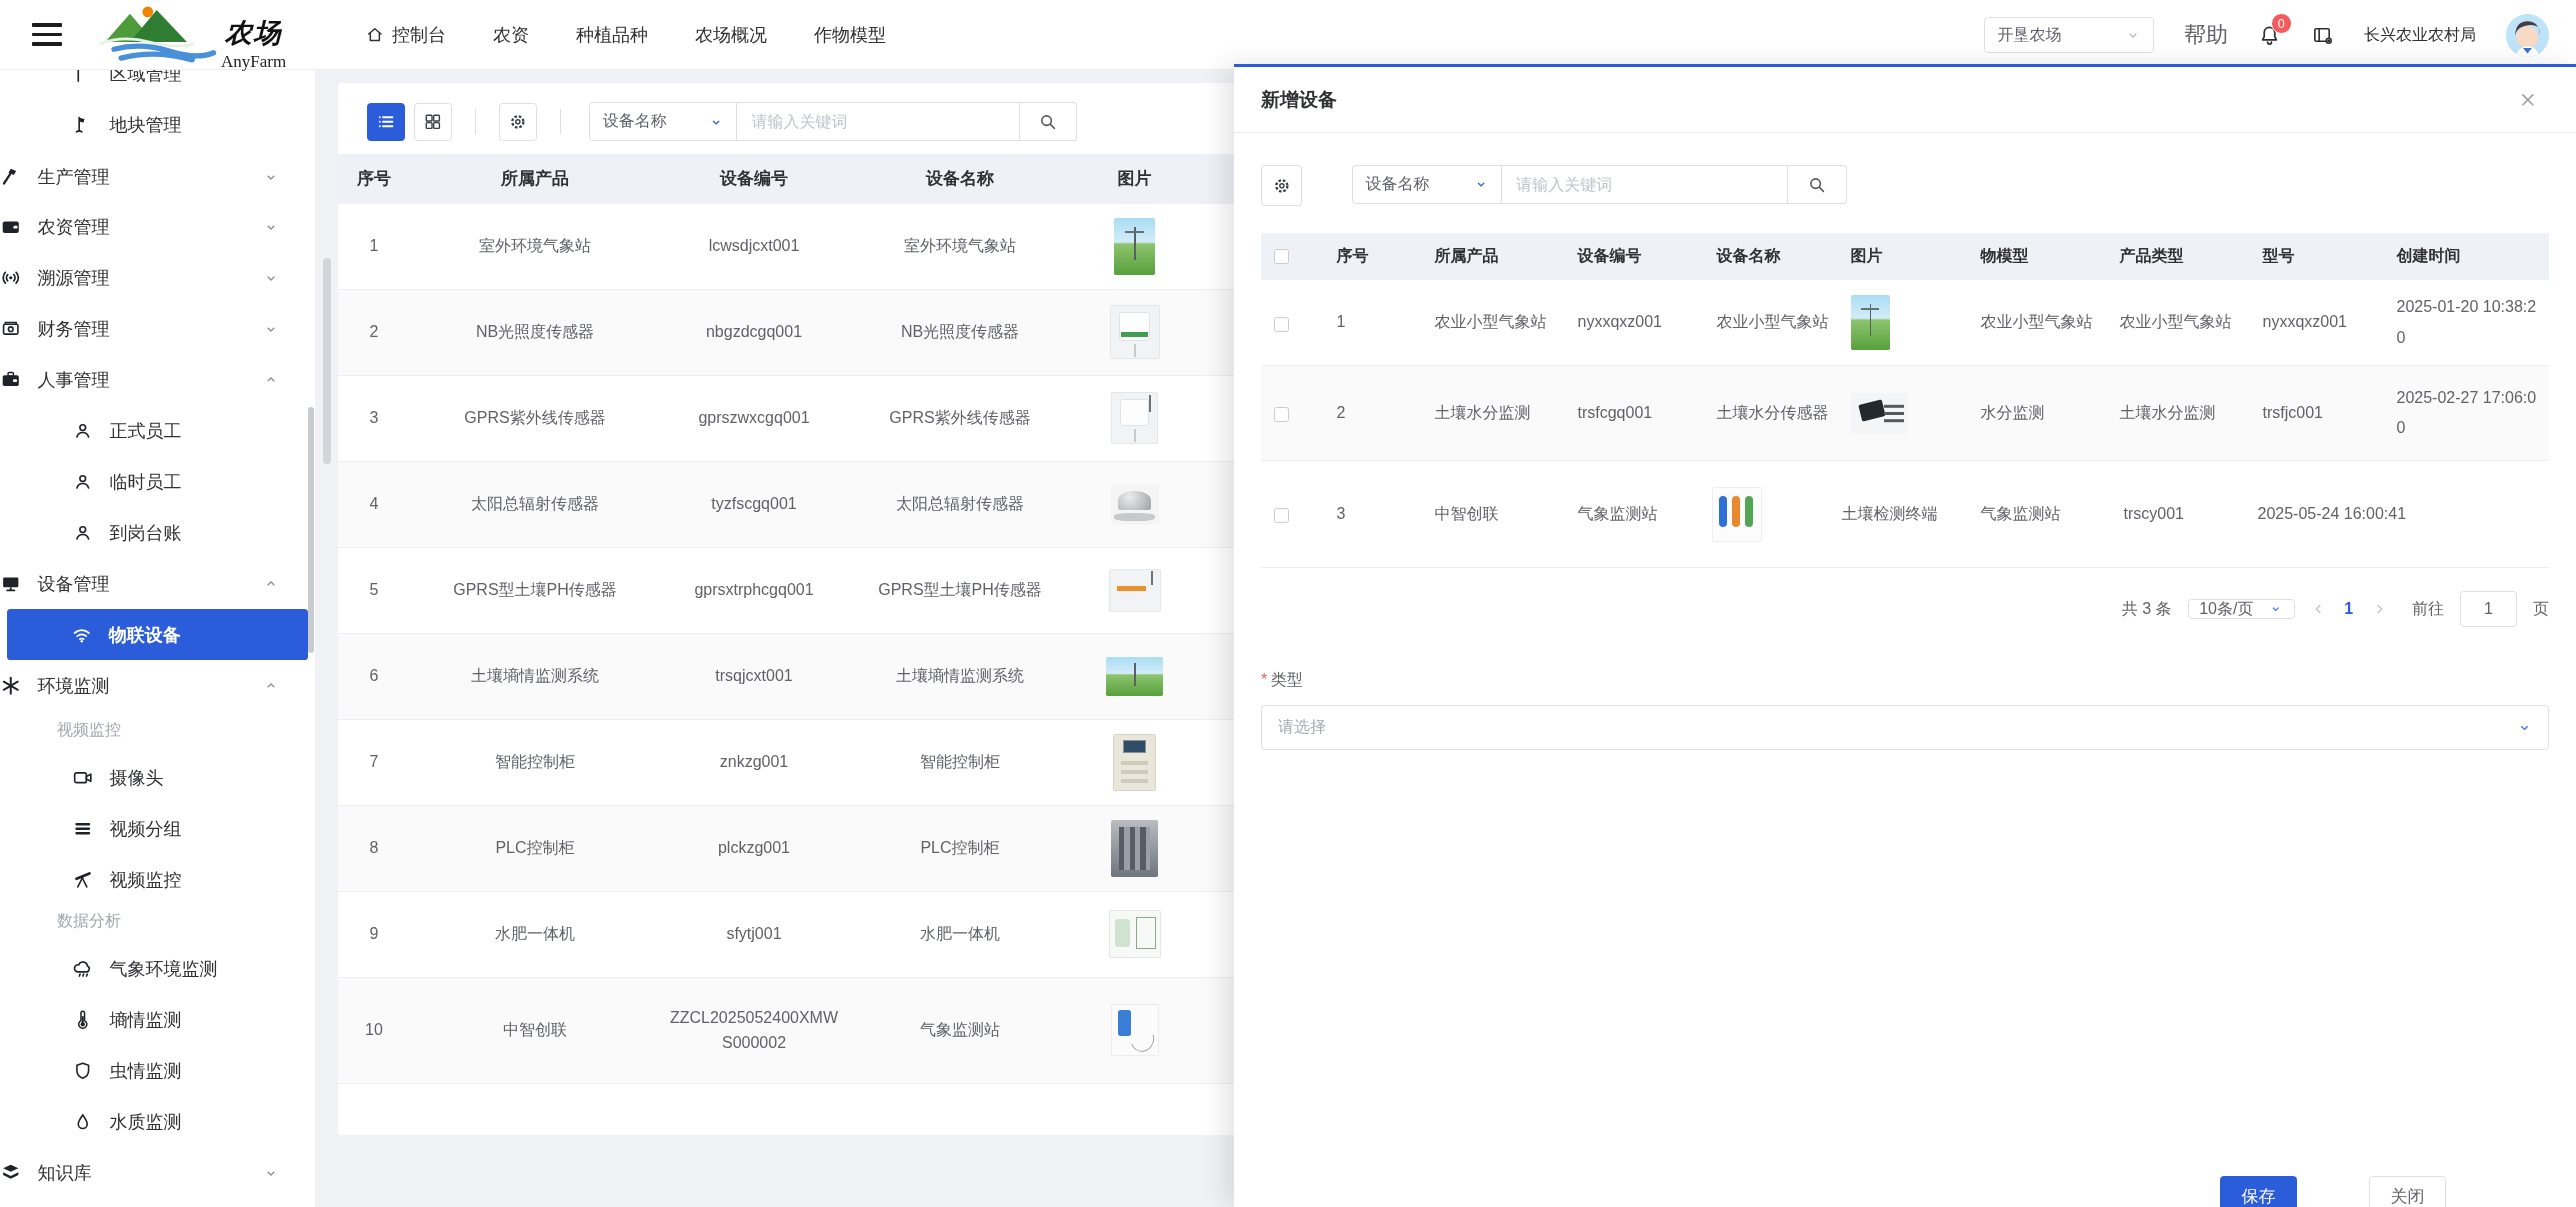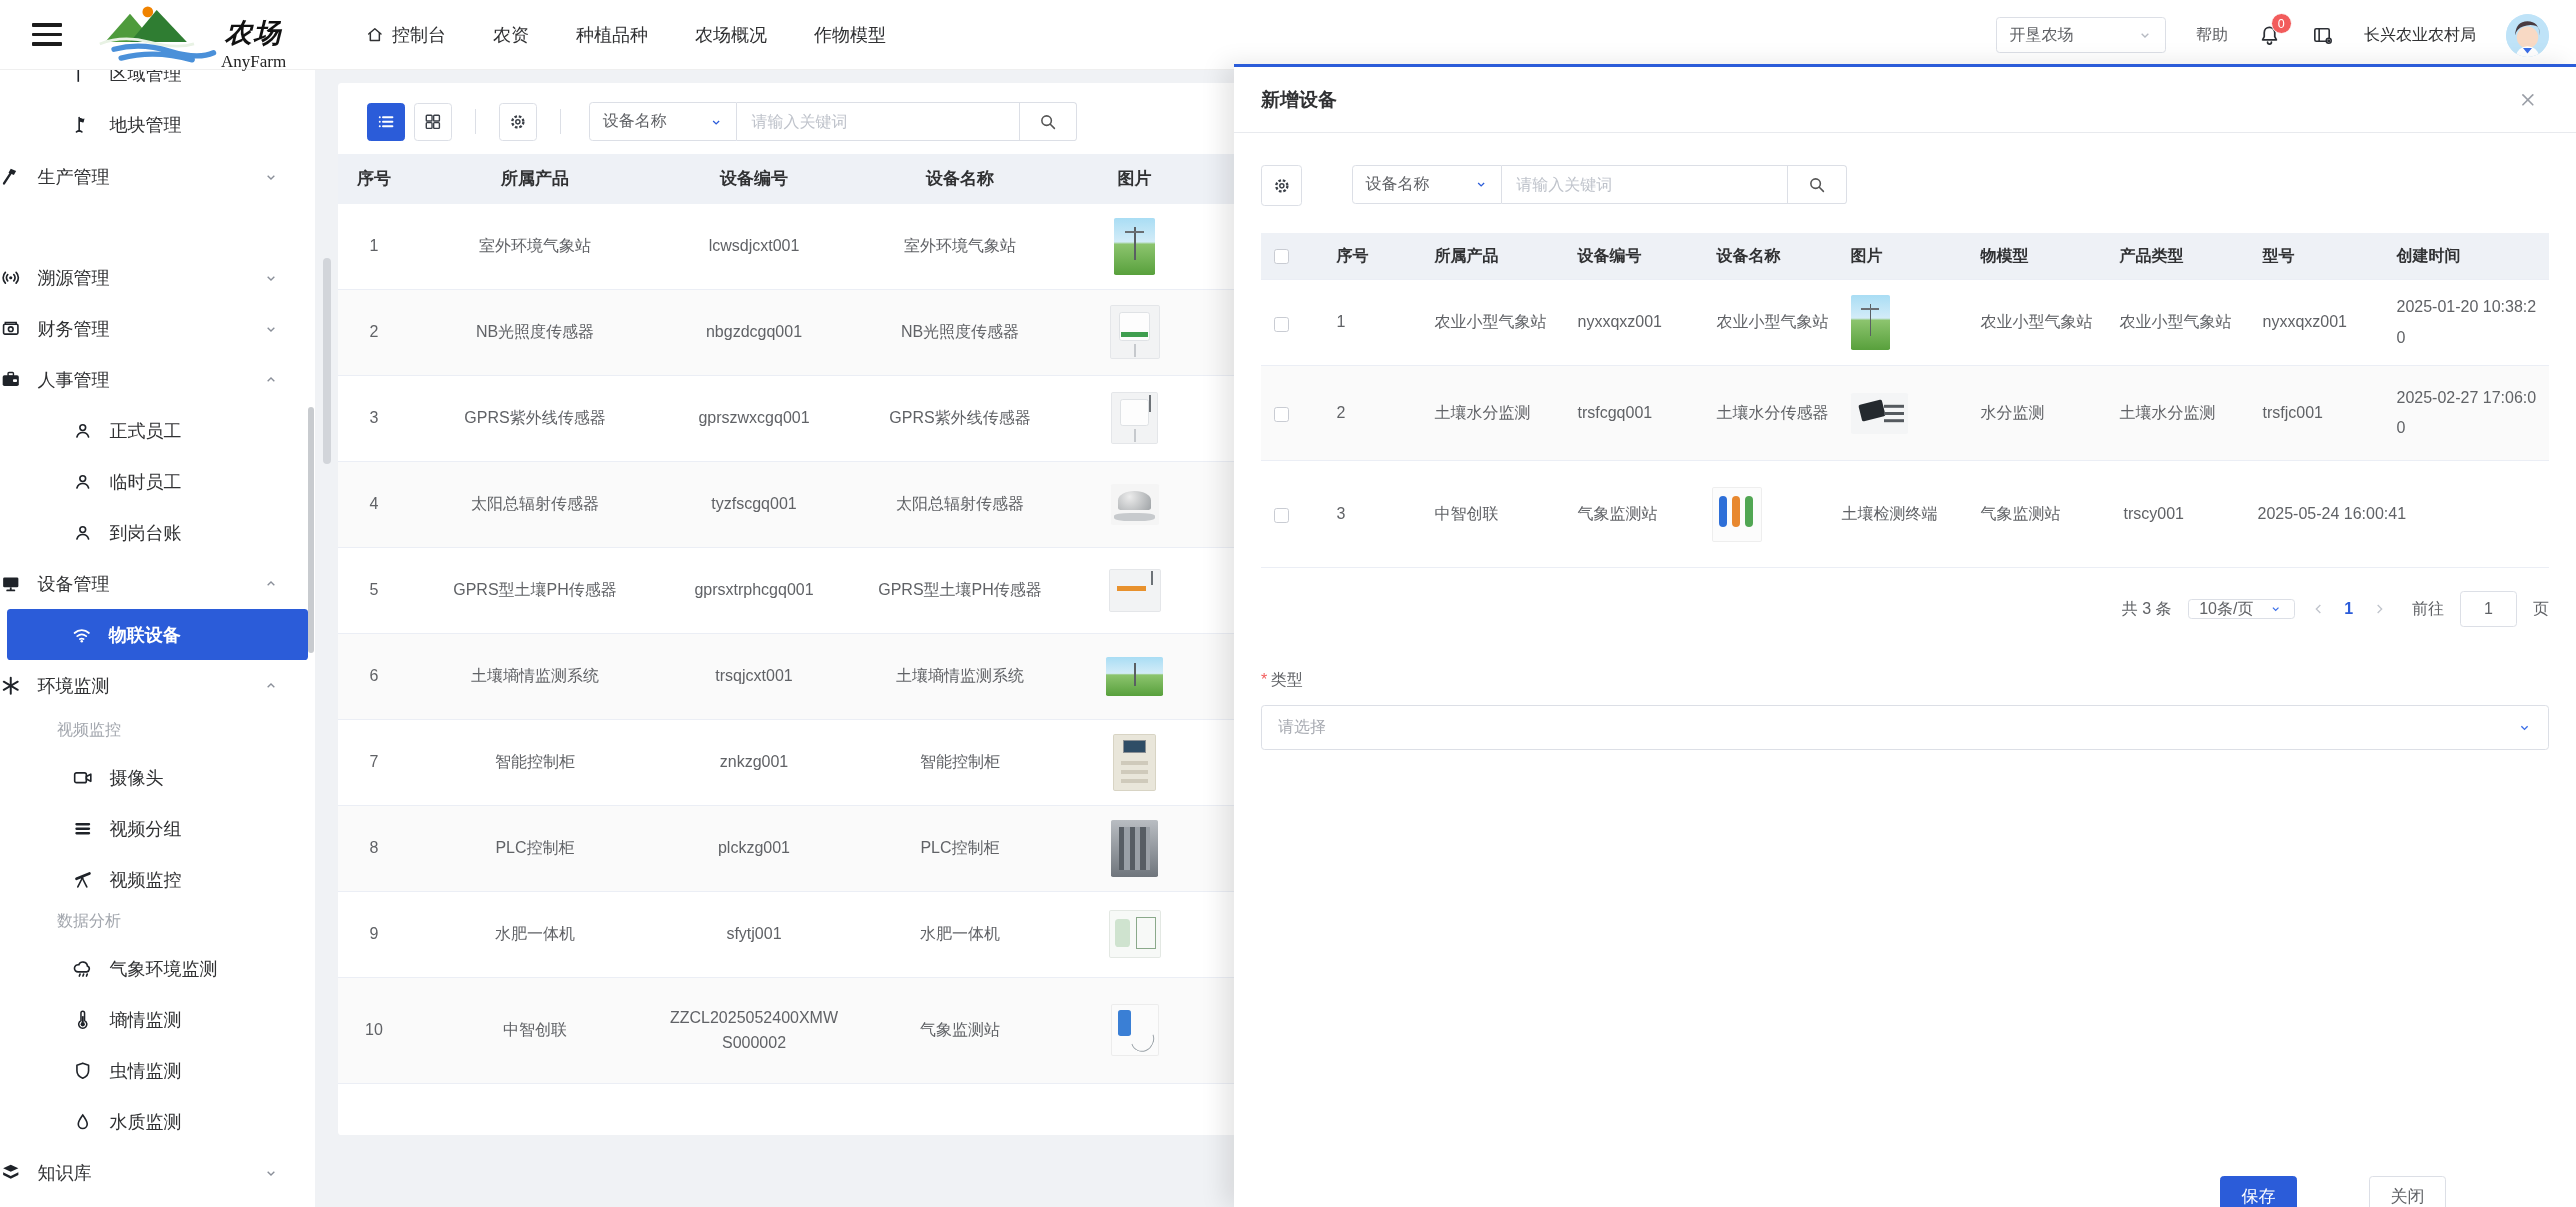--- a/index.html
+++ b/index.html
@@ -17,21 +17,21 @@
   .burger{width:30px;height:23px;margin-left:32px;display:flex;flex-direction:column;justify-content:space-between;cursor:pointer}
   .burger i{display:block;height:3.6px;background:#1c1c1c;border-radius:0.9px}
   .logo{display:flex;align-items:center;margin-left:25px;width:224px;height:58px;position:relative}
   .logo-texts{position:absolute;left:134px;top:9px;text-align:center}
   .logo-cn{font-size:27px;font-weight:bold;font-style:italic;color:#111;letter-spacing:1.8px}
   .logo-en{font-size:17px;font-family:"Liberation Serif",serif;color:#222;margin-top:1.8px}
   .navitems{display:flex;align-items:center;gap:47px;margin-left:54px;font-size:18px;color:var(--t1)}
   .navitem{display:flex;align-items:center;gap:7.2px;cursor:pointer;white-space:nowrap}
   .nav-right{position:absolute;right:27px;top:0;height:70px;display:flex;align-items:center;gap:30px}
   .farm-select{width:170px;height:36px;border:0.9px solid var(--bd);border-radius:3.6px;display:flex;align-items:center;justify-content:space-between;padding:0 12.5px;font-size:16px;color:var(--t2);cursor:pointer}
-  .help{font-size:16px;color:var(--t2);cursor:pointer}
+  .help{font-size:22px;color:var(--t2);cursor:pointer}
   .bell-wrap{position:relative;cursor:pointer}
   .badge{position:absolute;top:-10.7px;left:12.5px;min-width:21.5px;height:21.5px;border-radius:10.7px;background:var(--red);color:#fff;font-size:12.5px;display:flex;align-items:center;justify-content:center;padding:0 5.4px;border:1.8px solid #fff}
   .uname{font-size:16px;color:var(--t1);white-space:nowrap}
   .avatar{width:43px;height:43px;border-radius:50%;overflow:hidden;background:#bfe3f8;flex-shrink:0;cursor:pointer}
 
   
   .sidebar{position:absolute;left:0;top:70px;width:315px;height:1138px;background:#fff;overflow:hidden;z-index:2}
   .si{position:absolute;left:0;width:315px;height:51px;display:flex;align-items:center;font-size:18px;color:var(--t1);cursor:pointer}
   .si .ic{width:21.5px;height:21.5px;margin-right:16px;flex-shrink:0;color:#1f2329}
   .si.p{}
@@ -240,20 +240,34 @@
           <line x1="12" y1="8" x2="4.5" y2="19.5" stroke="currentColor" stroke-width="2.6" stroke-linecap="round"></line>
         </svg>
       </span>
     <span>生产管理</span>
     <span class="chev">
         <svg width="16" height="16" viewBox="0 0 24 24" fill="none" stroke="currentColor" stroke-width="2">
           <polyline points="7 10 12 15 17 10"></polyline>
         </svg>
       </span>
   </div>
+  <div class="si p" style="top:131px">
+    <span class="ic">
+        <svg width="21.5" height="21.5" viewBox="0 0 24 24">
+          <rect x="3" y="6" width="18" height="13" rx="2.5" fill="currentColor"></rect>
+          <rect x="15" y="11" width="4.5" height="3" rx="1" fill="#fff"></rect>
+        </svg>
+      </span>
+    <span>农资管理</span>
+    <span class="chev">
+        <svg width="16" height="16" viewBox="0 0 24 24" fill="none" stroke="currentColor" stroke-width="2">
+          <polyline points="7 10 12 15 17 10"></polyline>
+        </svg>
+      </span>
+  </div>
   <div class="si p" style="top:182px">
     <span class="ic">
         <svg width="21.5" height="21.5" viewBox="0 0 24 24" fill="none" stroke="currentColor" stroke-width="1.9" stroke-linecap="round">
           <circle cx="12" cy="12" r="1.8" fill="currentColor" stroke="none"></circle>
           <path d="M8.6 15.4a4.8 4.8 0 0 1 0-6.8M15.4 8.6a4.8 4.8 0 0 1 0 6.8M6 18a8.5 8.5 0 0 1 0-12M18 6a8.5 8.5 0 0 1 0 12"></path>
         </svg>
       </span>
     <span>溯源管理</span>
     <span class="chev">
         <svg width="16" height="16" viewBox="0 0 24 24" fill="none" stroke="currentColor" stroke-width="2">

